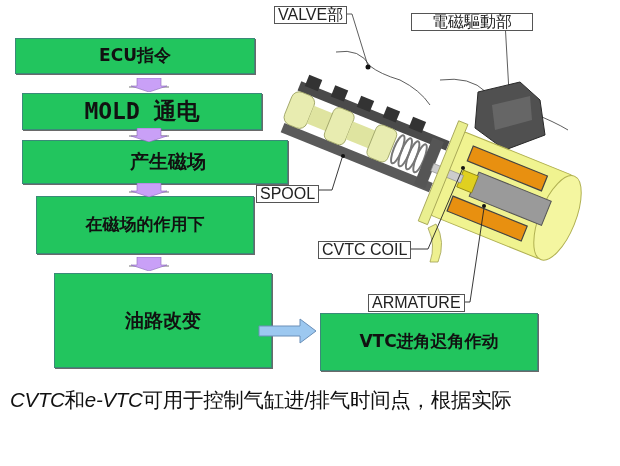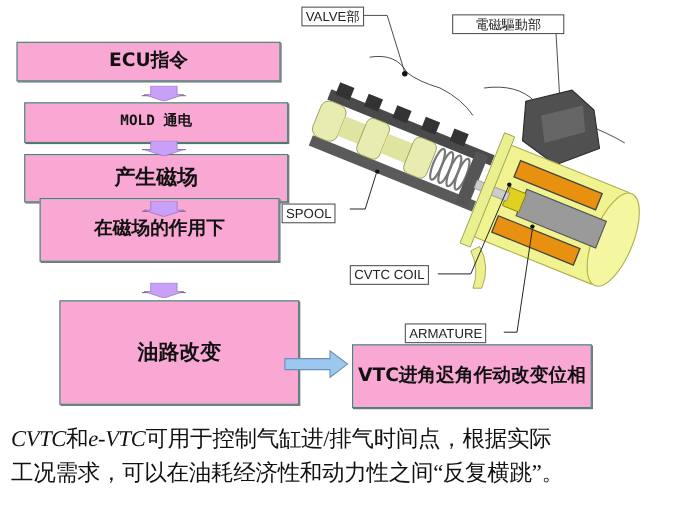--- a/index.html
+++ b/index.html
@@ -3,85 +3,84 @@
   <meta charset="utf-8">
   <style>
     html, body { margin: 0; padding: 0; }
     body {
       width: 620px; height: 466px; position: relative; overflow: hidden;
       background: #ffffff;
       font-family: "DejaVu Sans", sans-serif;
     }
     .box {
       position: absolute;
-      background: #f9a8d4;
+      background: #22c55e;
       border: 1px solid #3a8a78;
       box-shadow: 1px 1px 0 #6a6a6a;
       display: flex; align-items: center; justify-content: center;
       text-align: center;
       color: #111;
       font-weight: bold;
       font-family: "DejaVu Sans", sans-serif;
       line-height: 1.25;
     }
     .arrow-down {
       position: absolute;
       width: 40px; height: 14px;
     }
     .label {
       position: absolute;
       background: #fff;
       border: 1px solid #555;
       font-family: "Liberation Sans", sans-serif;
-      font-size: 12px;
+      font-size: 16px;
       color: #222;
       padding: 0 3px;
       line-height: 16px;
       white-space: nowrap;
     }
     .caption {
       position: absolute;
       left: 10px; top: 384px;
       width: 610px;
-      font-family: Liberation Serif, serif;
+      font-family: Liberation Sans, sans-serif;
       font-size: 20.5px;
       line-height: 31px;
       color: #111;
       letter-spacing: -0.3px;
       white-space: nowrap;
     }
     .caption .it { font-style: italic; }
     svg.illus { position: absolute; left: 0; top: 0; }
   </style>
 </head>
 <body>
 
 <div class="box" style="left:15px; top:38px; width:238px; height:34px; font-size:17px;">
   <span>ECU指令</span>
 </div>
 
-<div class="box" style="left:22px; top:93px; width:238px; height:35px; font-size:13px; font-family:'DejaVu Sans Mono', monospace;">
+<div class="box" style="left:22px; top:93px; width:238px; height:35px; font-size:23px; font-family:'DejaVu Sans Mono', monospace;">
   <span>MOLD 通电</span>
 </div>
 
-<div class="box" style="left:22px; top:140px; width:238px; height:42px; font-size:19px;">
+<div class="box" style="left:22px; top:140px; width:238px; height:42px; font-size:19px;padding-left:26px;">
   <span>产生磁场</span>
 </div>
 
-<div class="box" style="left:36px; top:180px; width:216px; height:56px; font-size:17px; flex-direction:column;">
+<div class="box" style="left:36px; top:196px; width:216px; height:56px; font-size:17px; flex-direction:column;">
   <span>在磁场的作用下</span>
 </div>
 
 <div class="box" style="left:36px; top:273px; width:216px; height:93px; font-size:19px;margin-left:18px;">
   <span>油路改变</span>
 </div>
 
 <div class="box" style="left:320px; top:313px; width:216px; height:56px; font-size:17px; flex-direction:row;">
   <span>VTC进角迟角作动</span>
-  <span>改变位相</span>
 </div>
 
 <svg class="arrow-down" style="left:129px; top:78px;" viewBox="0 0 40 14">
   <line x1="0" y1="9" x2="40" y2="9" stroke="#555" stroke-width="0.8"></line>
   <polygon points="8,0 32,0 32,8 38,8 20,14 2,8 8,8" fill="#c9a0f7" stroke="#8a6ab8" stroke-width="0.6"></polygon>
 </svg>
 <svg class="arrow-down" style="left:129px; top:128px;" viewBox="0 0 40 14">
   <line x1="0" y1="8" x2="40" y2="8" stroke="#555" stroke-width="0.8"></line>
   <polygon points="8,0 32,0 32,8 38,8 20,14 2,8 8,8" fill="#c9a0f7" stroke="#8a6ab8" stroke-width="0.6"></polygon>
 </svg>
@@ -172,14 +171,13 @@
   <span>CVTC COIL</span>
 </div>
 <div class="label" style="left:368px; top:294px;">
   <span>ARMATURE</span>
 </div>
 
 <div class="caption">
   <div>
     <span class="it">CVTC</span><span>和</span><span class="it">e-VTC</span><span>可用于控制气缸进/排气时间点，根据实际</span>
   </div>
-  <div>工况需求，可以在油耗经济性和动力性之间“反复横跳”。</div>
 </div>
 
 </body></html>

